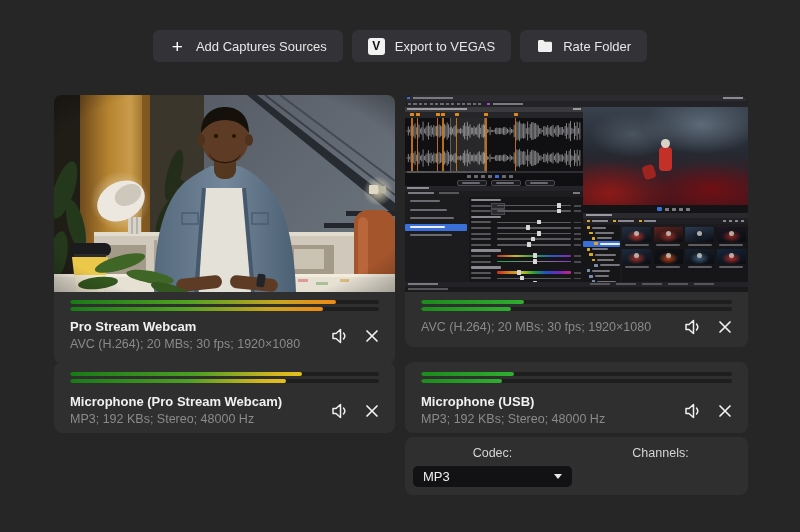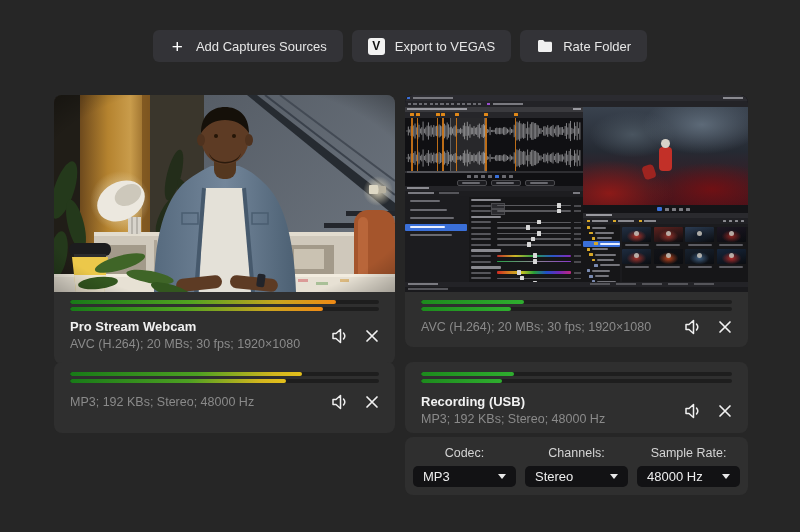--- a/index.html
+++ b/index.html
@@ -850,20 +850,21 @@
     <div class="meters">
       <div class="meter">
           <div class="meter-fill m-green-yellow" style="width: 75%;"></div>
         </div>
       <div class="meter">
           <div class="meter-fill m-green-yellow" style="width: 70%;"></div>
         </div>
     </div>
     <div class="info">
       <div>
+        <div class="t-title">Microphone (Pro Stream Webcam)</div>
         <div class="t-sub">MP3; 192 KBs; Stereo; 48000 Hz</div>
       </div>
       <div class="icons">
         <svg width="18" height="16" viewBox="0 0 18 16" fill="none" stroke="#f0f0f0" stroke-width="1.5" stroke-linejoin="round">
             <path d="M2 5.5 H5 L9.5 1.5 V14.5 L5 10.5 H2 Z"></path>
             <path d="M12.5 5 A4.6 4.6 0 0 1 12.5 11" stroke-linecap="round"></path>
           </svg>
         <svg width="14" height="14" viewBox="0 0 14 14" stroke="#f0f0f0" stroke-width="1.7" stroke-linecap="round">
             <path d="M2 2 L12 12 M12 2 L2 12"></path>
           </svg>
@@ -875,21 +876,21 @@
     <div class="meters">
       <div class="meter">
           <div class="meter-fill m-green" style="width: 30%;"></div>
         </div>
       <div class="meter">
           <div class="meter-fill m-green" style="width: 26%;"></div>
         </div>
     </div>
     <div class="info">
       <div>
-        <div class="t-title">Recording (USB)</div>
+        <div class="t-title">Microphone (USB)</div>
         <div class="t-sub">MP3; 192 KBs; Stereo; 48000 Hz</div>
       </div>
       <div class="icons">
         <svg width="18" height="16" viewBox="0 0 18 16" fill="none" stroke="#f0f0f0" stroke-width="1.5" stroke-linejoin="round">
             <path d="M2 5.5 H5 L9.5 1.5 V14.5 L5 10.5 H2 Z"></path>
             <path d="M12.5 5 A4.6 4.6 0 0 1 12.5 11" stroke-linecap="round"></path>
           </svg>
         <svg width="14" height="14" viewBox="0 0 14 14" stroke="#f0f0f0" stroke-width="1.7" stroke-linecap="round">
             <path d="M2 2 L12 12 M12 2 L2 12"></path>
           </svg>
@@ -900,27 +901,16 @@
   <div class="card" id="settings">
     <div class="field">
       <span class="flabel">Codec:</span>
       <div class="dropdown">
         <span>MP3</span>
         <span class="caret"></span>
       </div>
     </div>
     <div class="field">
       <span class="flabel">Channels:</span>
-      <div class="dropdown">
-        <span>Stereo</span>
-        <span class="caret"></span>
-      </div>
-    </div>
-    <div class="field">
-      <span class="flabel">Sample Rate:</span>
-      <div class="dropdown">
-        <span>48000 Hz</span>
-        <span class="caret"></span>
-      </div>
     </div>
   </div>
 
 </div>
 
 </body></html>

